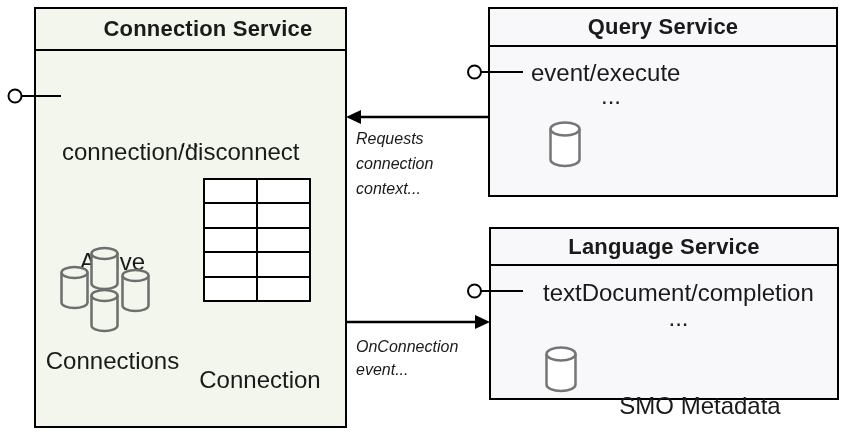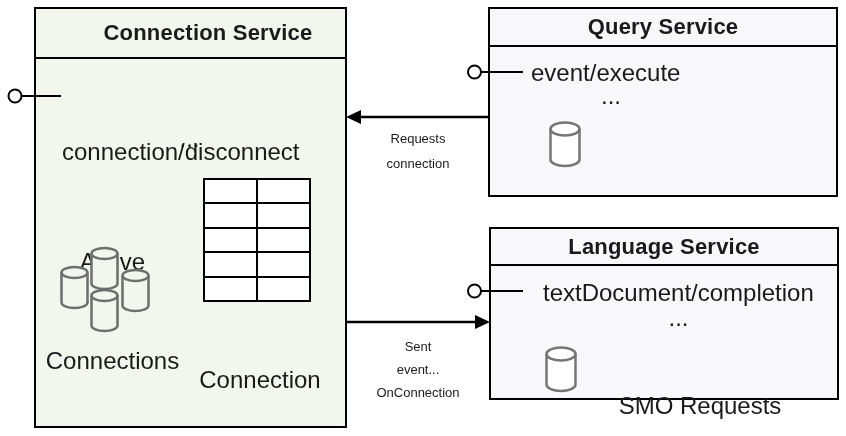--- a/index.html
+++ b/index.html
@@ -7,29 +7,29 @@
   .canvas {
     position:relative; width:846px; height:436px; background:#ffffff;
     font-family:"Liberation Sans", sans-serif; color:#1a1a1a; overflow:hidden;
   }
   .box { position:absolute; border:2px solid #000; }
   .box header {
     border-bottom:2px solid #000; display:flex; align-items:center; justify-content:center;
     font-weight:bold; font-size:22px; letter-spacing:0.2px;
   }
   #conn-box  { left:34px;  top:7px;   width:313px; height:421px; background:#f3f6ec; }
-  #conn-box header { height:50px;padding-left:35px; }
+  #conn-box header { height:42px;padding-left:35px; }
   #query-box { left:488px; top:7px;   width:350px; height:190px; background:#f8f8fa; }
   #query-box header { height:38px; }
   #lang-box  { left:489px; top:227px; width:350px; height:173px; background:#f8f8fa; }
   #lang-box header { height:37px; }
 
   .t { position:absolute; font-size:24px; white-space:pre; }
   .ctr { text-align:center; }
-  .lbl { position:absolute; font-size:13px; text-align:center; }
+  .lbl { position:absolute; font-style:italic; font-size:16px; }
 
   #conn-methods   { left:62px;  top:67px;  line-height:34px; }
   #conn-ellipsis  { left:62px;  top:126px; width:255px; line-height:26px; }
   #active-label   { left:45px;  top:179px; width:135px; line-height:33px; }
   #callbacks-label{ left:180px; top:307px; width:160px; line-height:29px; }
 
   #query-method   { left:531px; top:56px;  line-height:34px; }
   #query-ellipsis { left:531px; top:83px;  width:160px; line-height:25px; }
   #cached-label   { left:589px; top:131px; line-height:28px; }
 
@@ -134,32 +134,32 @@
   <div class="t" id="lang-method">textDocument/completion</div>
   <div class="t ctr" id="lang-ellipsis">...</div>
 
   <svg class="icon-svg" id="lang-cyl" width="34" height="47" viewBox="0 0 34 47">
     <g fill="#ffffff" stroke="#757575" stroke-width="2.5">
       <path d="M2.5 8 V38.5 A14.5 6.5 0 0 0 31.5 38.5 V8"></path>
         <ellipse cx="17" cy="8" rx="14.5" ry="6.5"></ellipse>
     </g>
   </svg>
   <div class="t ctr" id="smo-label">
-    <div>SMO Requests</div>
+    <div>SMO Metadata</div>
     
   </div>
 
   <div class="lbl" id="req-label">
     <div>Requests</div>
     <div>connection</div>
+    <div>context...</div>
   </div>
   <div class="lbl" id="sent-label">
-    <div>Sent</div>
+    <div>OnConnection</div>
     <div>event...</div>
-    <div>OnConnection</div>
   </div>
 
   <svg id="connector-layer" width="846" height="436" viewBox="0 0 846 436">
 
     <g>
       <line x1="21.5" y1="96" x2="61" y2="96" stroke="#000" stroke-width="2"></line>
       <circle cx="15" cy="96" r="6.5" fill="#fff" stroke="#000" stroke-width="2"></circle>
     </g>
 
     <g>

